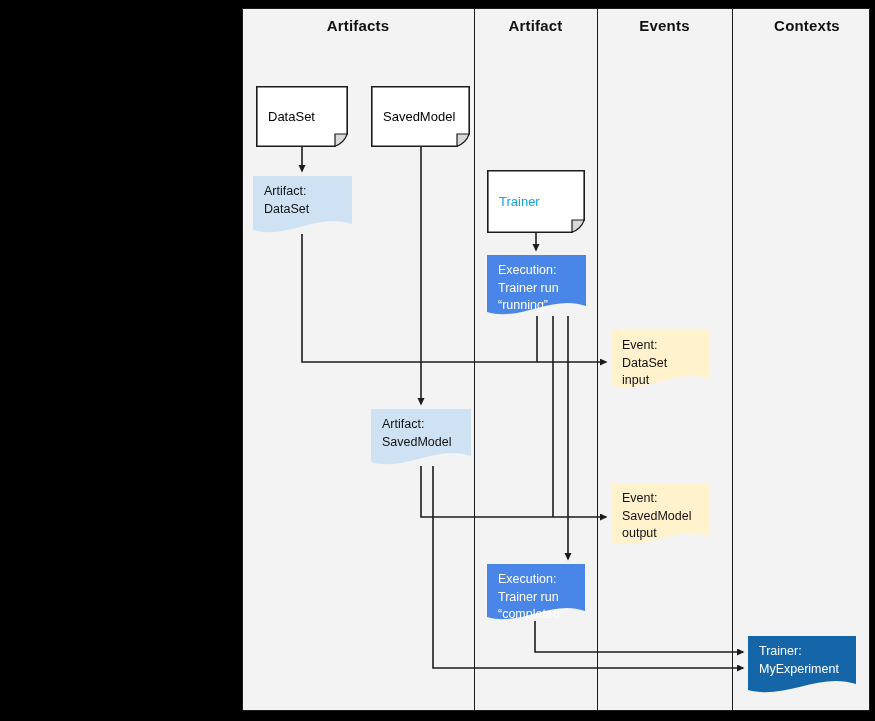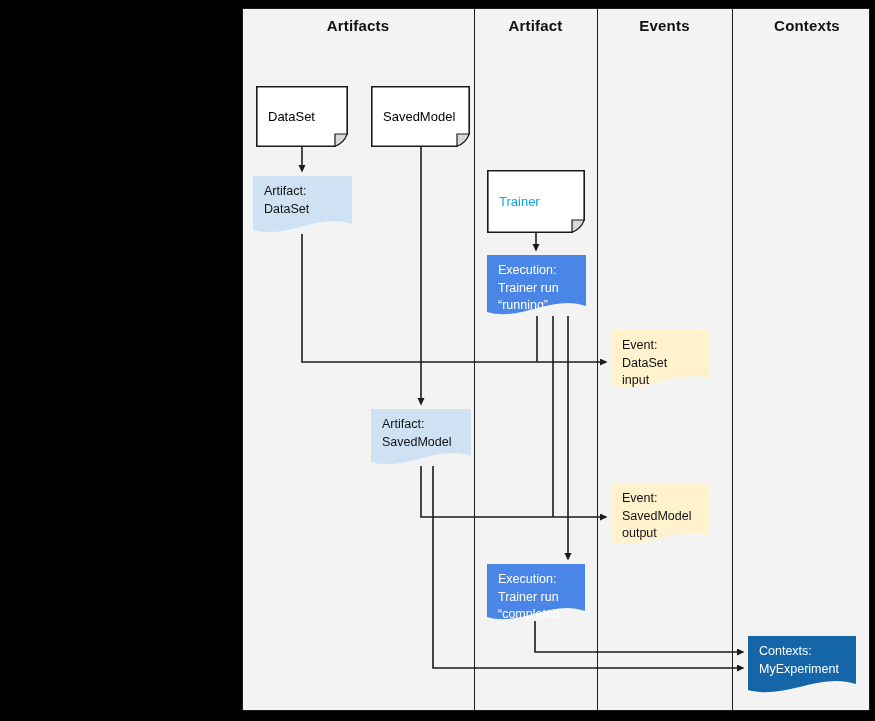--- a/index.html
+++ b/index.html
@@ -143,17 +143,17 @@
         <path d="M0 0 H 98 V 47 C 64.68 35 33.32 63 0 53 Z" fill="#4a86e8" stroke="none" stroke-width="0"></path>
       </svg>
     <div class="label" style="color: rgb(255, 255, 255);">Execution:
 Trainer run
 “completed”</div>
   </div>
   <div class="node doc" style="left: 748px; top: 636px; width: 108px; height: 66px;">
     <svg width="108" height="66">
         <path d="M0 0 H 108 V 48 C 71.28 36 36.720000000000006 64 0 54 Z" fill="#1565a9" stroke="none" stroke-width="0"></path>
       </svg>
-    <div class="label" style="color: rgb(255, 255, 255);">Contexts:
+    <div class="label" style="color: rgb(255, 255, 255);">Trainer:
 MyExperiment</div>
   </div>
 
 </div>
 
 </body></html>

